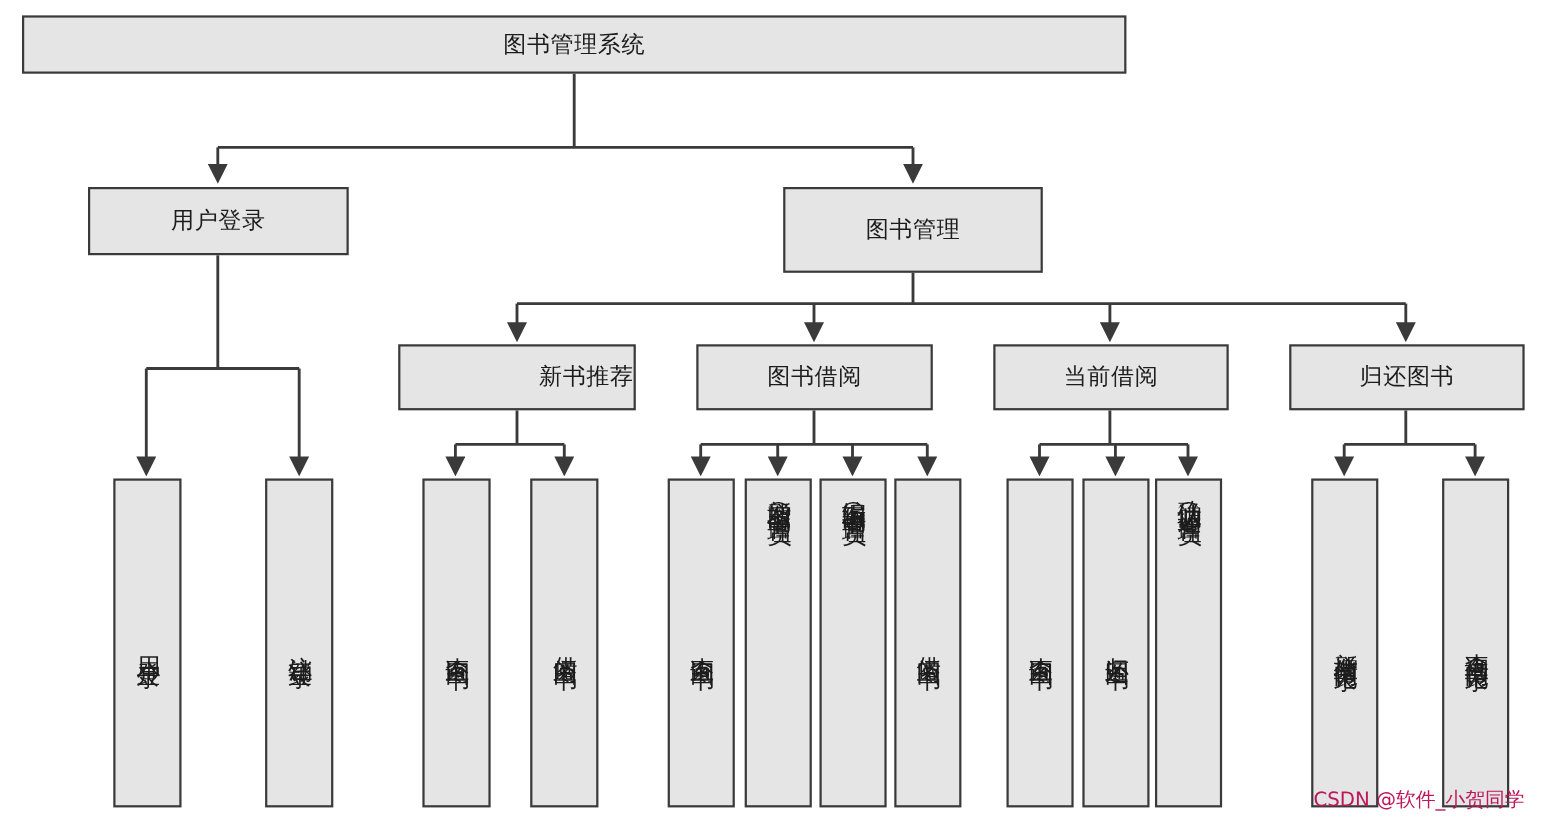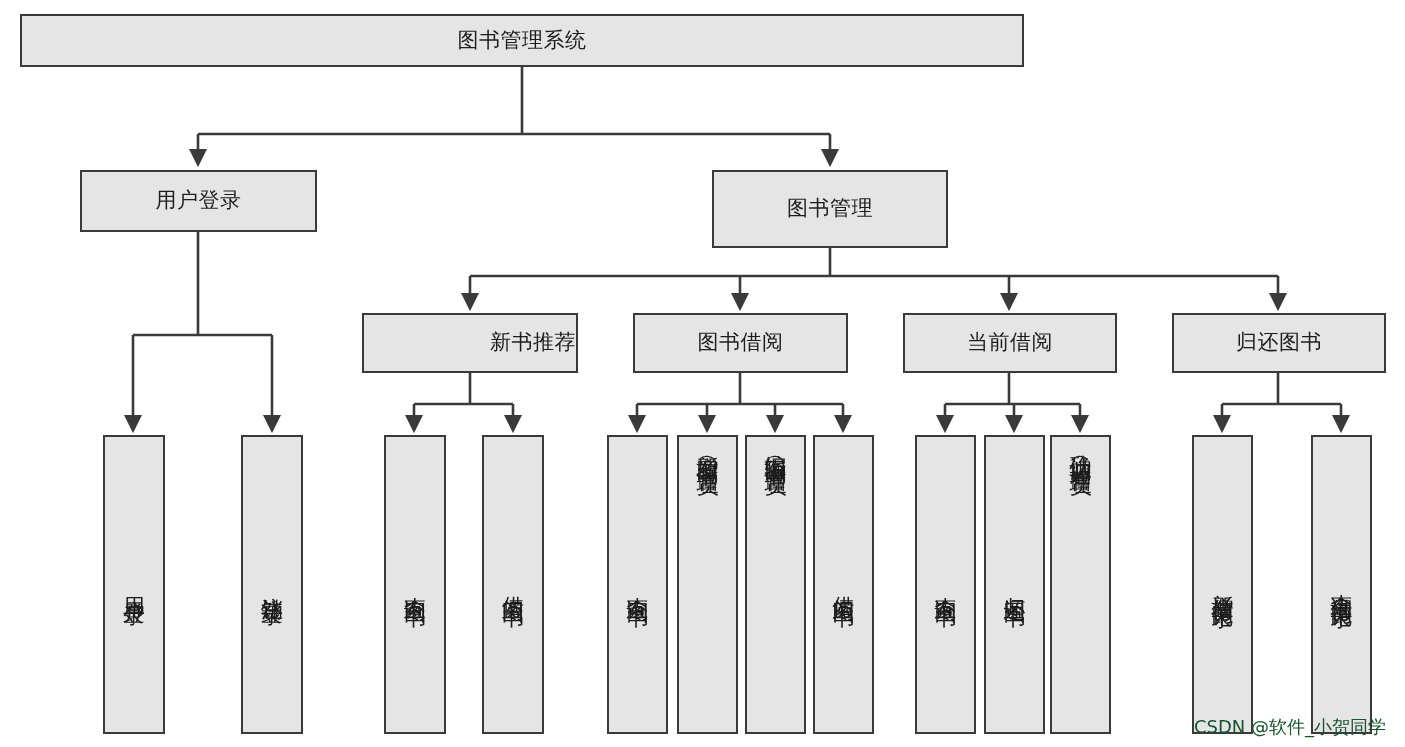--- a/index.html
+++ b/index.html
@@ -60,21 +60,21 @@
     line-height: 1.0;
     letter-spacing: 3px;
     white-space: nowrap;
   }
   .node.vertical.center-text {
     align-items: center;
   }
   .watermark {
     position: absolute;
     font-size: 18px;
-    color: #14532d;
+    color: #be185d;
     white-space: nowrap;
     user-select: none;
   }
 </style>
 </head>
 <body>
 
 <div id="diagram-root">
 
   <svg id="edges" viewBox="0 0 1405 747" xmlns="http://www.w3.org/2000/svg">

